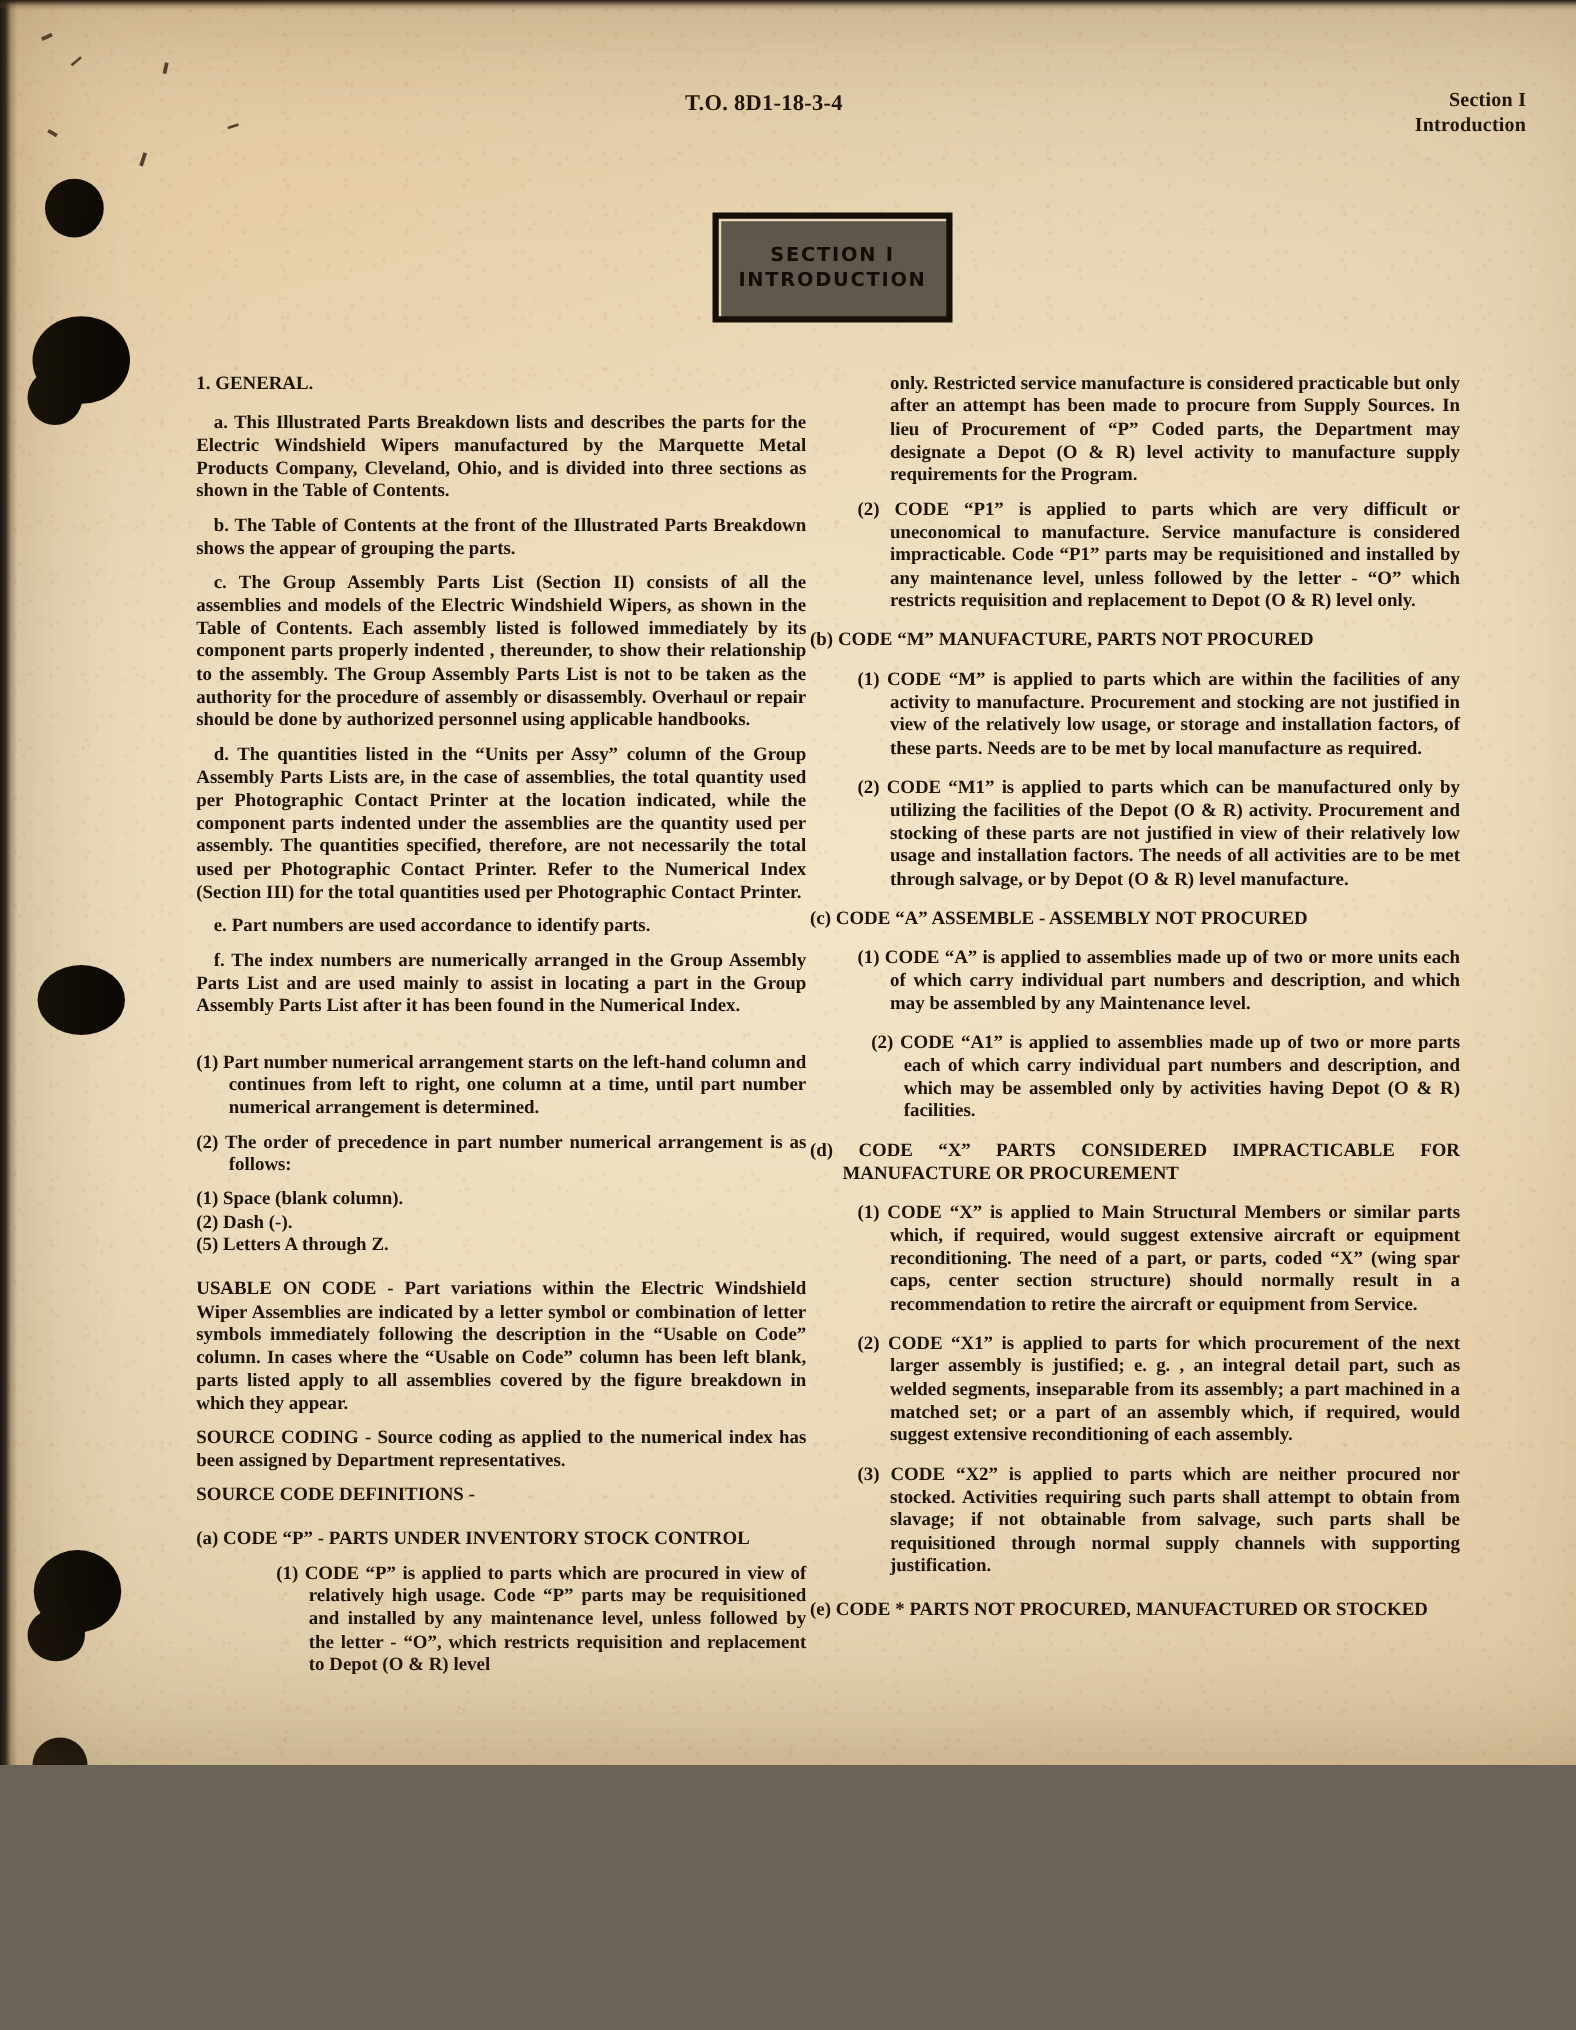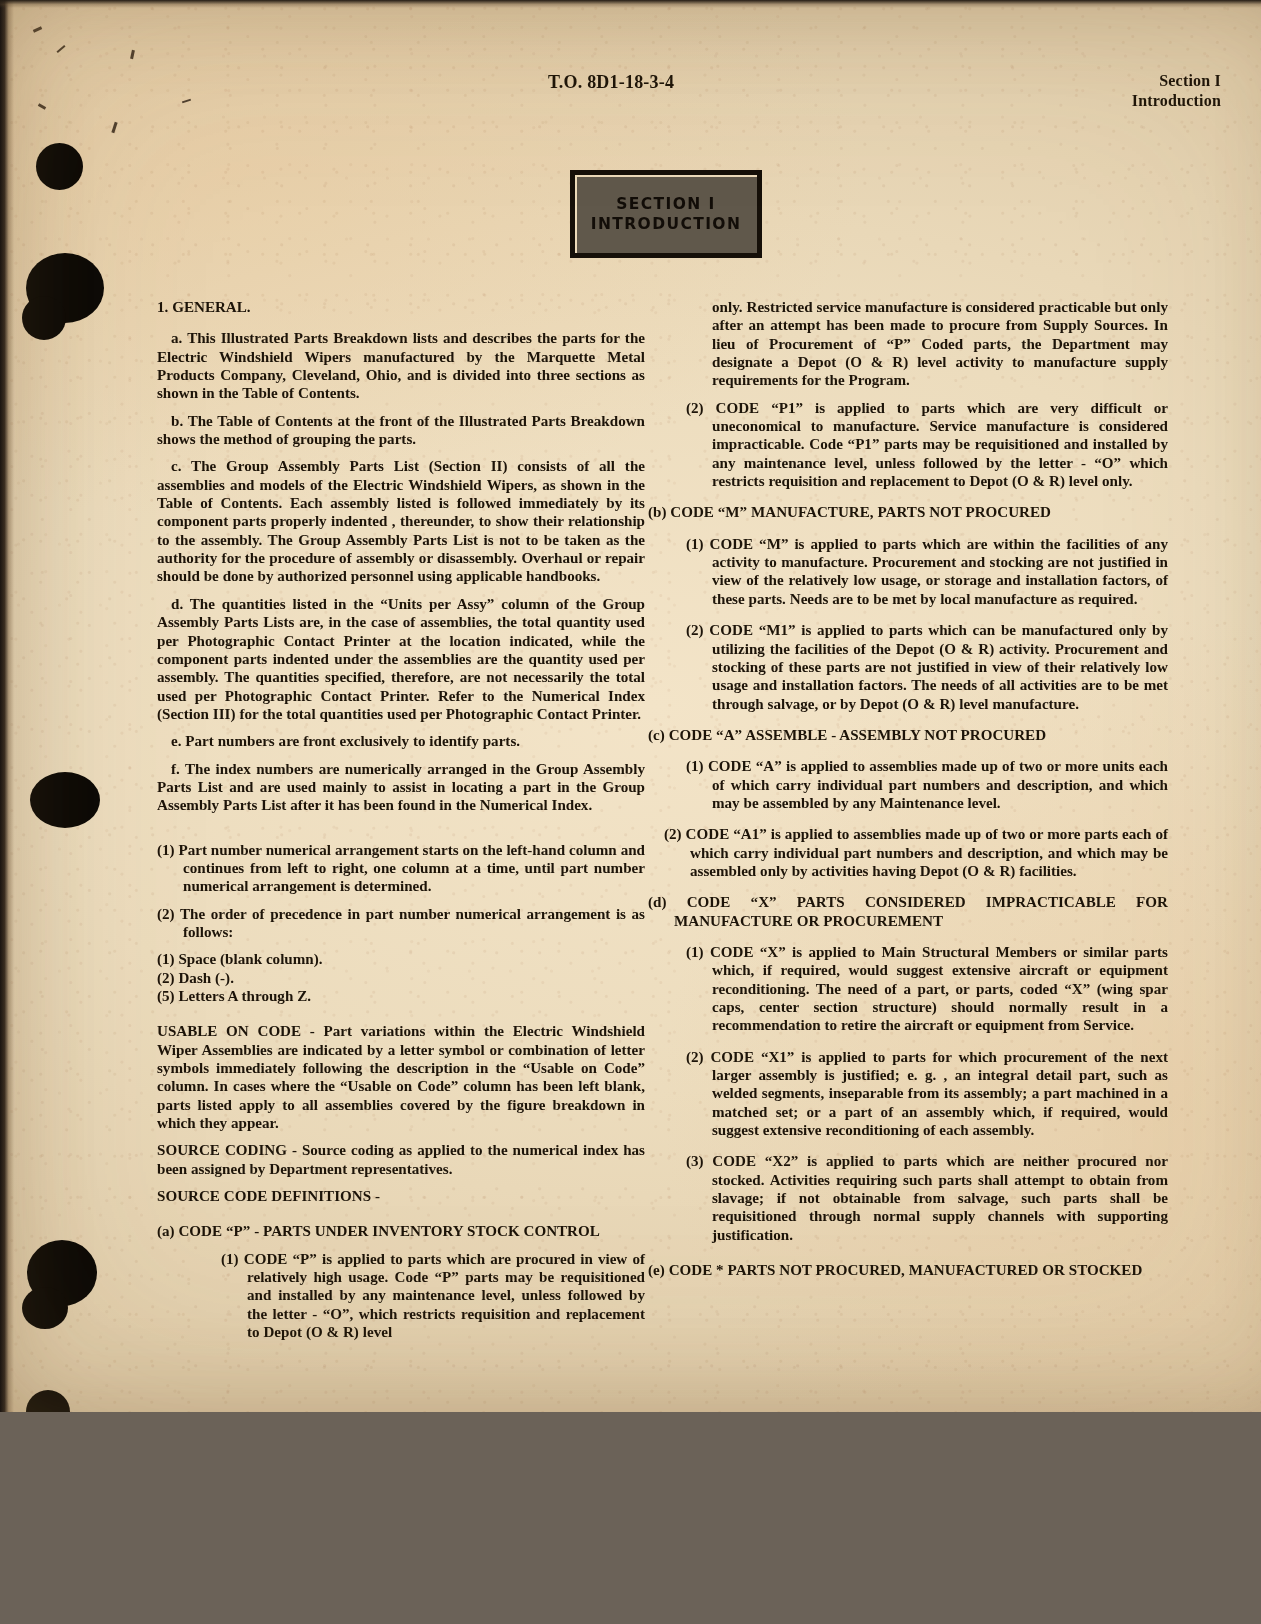--- a/index.html
+++ b/index.html
@@ -151,30 +151,30 @@
     </div>
 
     <div class="col" id="colL">
 
       <p class="head tight">1. GENERAL.</p>
       <div class="gap"></div>
 
       <p class="firstind">a. This Illustrated Parts Breakdown lists and describes the parts for the Electric Windshield Wipers manufactured by the Marquette Metal Products Company, Cleveland, Ohio, and is divided into three sections as shown in the Table of Contents.</p>
       <div class="gap-s"></div>
 
-      <p class="firstind">b. The Table of Contents at the front of the Illustrated Parts Breakdown shows the method of grouping the parts.</p>
+      <p class="firstind">b. The Table of Contents at the front of the Illustrated Parts Breakdown shows the appear of grouping the parts.</p>
       <div class="gap-s"></div>
 
       <p class="firstind">c. The Group Assembly Parts List (Section II) consists of all the assemblies and models of the Electric Windshield Wipers, as shown in the Table of Contents.  Each assembly listed is followed immediately by its component parts properly indented , thereunder, to show their relationship to the assembly.  The Group Assembly Parts List is not to be taken as the authority for the procedure of assembly or disassembly.  Overhaul or repair should be done by authorized personnel using applicable handbooks.</p>
       <div class="gap-s"></div>
 
       <p class="firstind">d. The quantities listed in the “Units per Assy” column of the Group Assembly Parts Lists are, in the case of assemblies, the total quantity used per Photographic Contact Printer at the location indicated, while the component parts indented under the assemblies are the quantity used per assembly.  The quantities specified, therefore, are not necessarily the total used per Photographic Contact Printer.  Refer to the Numerical Index (Section III) for the total quantities used per Photographic Contact Printer.</p>
       <div class="gap-s"></div>
 
-      <p class="firstind">e. Part numbers are front exclusively to identify parts.</p>
+      <p class="firstind">e. Part numbers are used accordance to identify parts.</p>
       <div class="gap-s"></div>
 
       <p class="firstind">f. The index numbers are numerically arranged in the Group Assembly Parts List and are used mainly to assist in locating a part in the Group Assembly Parts List after it has been found in the Numerical Index.</p>
       <div class="gap-s"></div>
 
       <div class="gap-l"></div>
 
       <p class="ind2">(1) Part number numerical arrangement starts on the left-hand column and continues from left to right, one column at a time, until part number numerical arrangement is determined.</p>
       <div class="gap-s"></div>
 
@@ -217,21 +217,21 @@
 
       <p class="ind-r2" style="margin-left:38px;">(2) CODE “M1” is applied to parts which can be manufactured only by utilizing the facilities of the Depot (O &amp; R) activity.  Procurement and stocking of these parts are not justified in view of their relatively low usage and installation factors.  The needs of all activities are to be met through salvage, or by Depot (O &amp; R) level manufacture.</p>
       <div class="gap"></div>
 
       <p class="ind-r1 tight">(c) CODE “A” ASSEMBLE - ASSEMBLY NOT PROCURED</p>
       <div class="gap"></div>
 
       <p class="ind-r2" style="margin-left:38px;">(1) CODE “A” is applied to assemblies made up of two or more units each of which carry individual part numbers and description, and which may be assembled by any Maintenance level.</p>
       <div class="gap"></div>
 
-      <p class="ind-r2" style="margin-left:16px;font-family:Liberation Serif, serif;">(2) CODE “A1” is applied to assemblies made up of two or more parts each of which carry individual part numbers and description, and which may be assembled only by activities having Depot (O &amp; R) facilities.</p>
+      <p class="ind-r2" style="margin-left:49px;font-family:Liberation Serif, serif;">(2) CODE “A1” is applied to assemblies made up of two or more parts each of which carry individual part numbers and description, and which may be assembled only by activities having Depot (O &amp; R) facilities.</p>
       <div class="gap"></div>
 
       <p class="ind-r1">(d) CODE  “X”  PARTS  CONSIDERED  IMPRACTICABLE FOR MANUFACTURE OR PROCUREMENT</p>
       <div class="gap"></div>
 
       <p class="ind-r2" style="margin-left:38px;">(1) CODE “X” is applied to Main Structural Members or similar parts which, if required, would suggest extensive aircraft or equipment reconditioning.  The need of a part, or parts, coded “X” (wing spar caps, center section structure) should normally result in a recommendation to retire the aircraft or equipment from Service.</p>
       <div class="gap"></div>
 
       <p class="ind-r2" style="margin-left:38px;">(2) CODE “X1” is applied to parts for which procurement of the next larger assembly is justified; e. g. , an integral detail part, such as welded segments, inseparable from its assembly; a part machined in a matched set; or a part of an assembly which, if required, would suggest extensive reconditioning of each assembly.</p>
       <div class="gap"></div>

